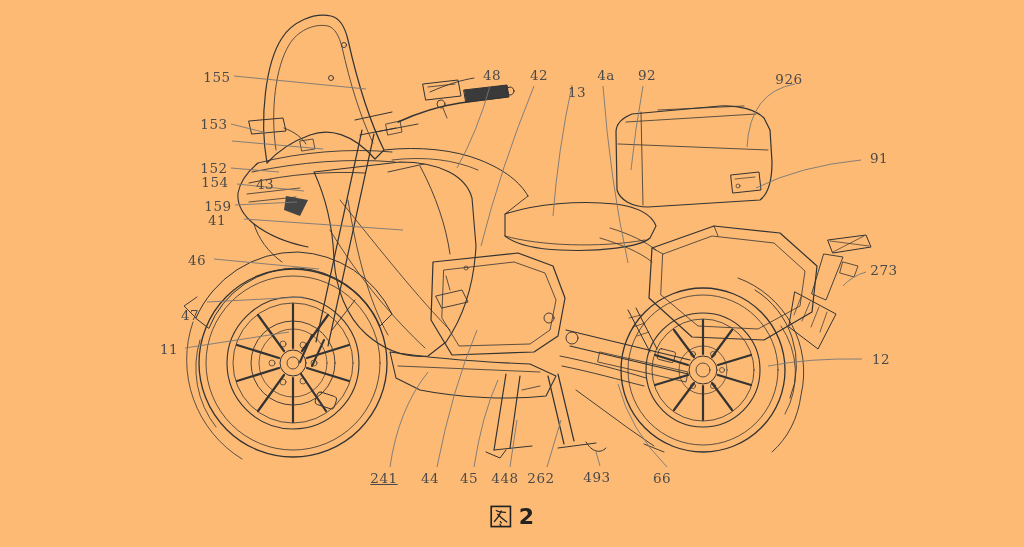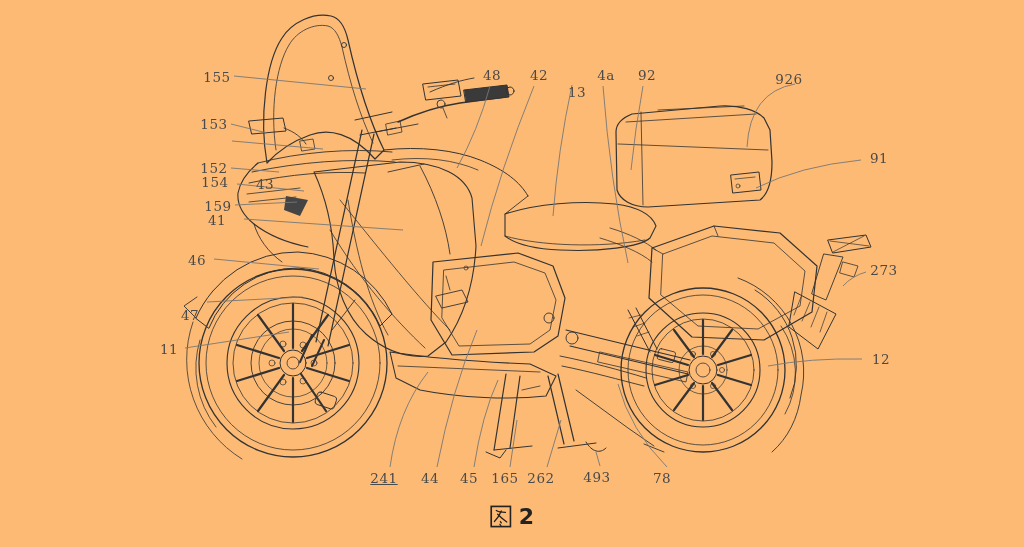--- a/index.html
+++ b/index.html
@@ -270,24 +270,24 @@
       <div class="ref-label" style="left: 577px; top: 74px; color: rgb(74, 74, 74); margin-top: 18px;">13</div>
       <div class="ref-label" style="left: 606px; top: 75px; color: rgb(74, 74, 74);">4a</div>
       <div class="ref-label" style="left: 647px; top: 75px; color: rgb(74, 74, 74);">92</div>
       <div class="ref-label" style="left: 789px; top: 79px; color: rgb(74, 74, 74);">926</div>
       <div class="ref-label" style="left: 879px; top: 158px; color: rgb(74, 74, 74);">91</div>
       <div class="ref-label" style="left: 884px; top: 270px; color: rgb(74, 74, 74);">273</div>
       <div class="ref-label" style="left: 881px; top: 359px; color: rgb(74, 74, 74);">12</div>
       <div class="ref-label" style="left: 384px; top: 478px; color: rgb(74, 74, 74); text-decoration: underline;">241</div>
       <div class="ref-label" style="left: 430px; top: 478px; color: rgb(74, 74, 74);">44</div>
       <div class="ref-label" style="left: 469px; top: 478px; color: rgb(74, 74, 74);">45</div>
-      <div class="ref-label" style="left: 505px; top: 478px; color: rgb(74, 74, 74);">165</div>
+      <div class="ref-label" style="left: 505px; top: 478px; color: rgb(74, 74, 74);">448</div>
       <div class="ref-label" style="left: 541px; top: 478px; color: rgb(74, 74, 74);">262</div>
       <div class="ref-label" style="left: 597px; top: 477px; color: rgb(74, 74, 74);">493</div>
-      <div class="ref-label" style="left: 662px; top: 478px; color: rgb(74, 74, 74);">78</div>
+      <div class="ref-label" style="left: 662px; top: 478px; color: rgb(74, 74, 74);">66</div>
     </div>
 
   <div class="caption">
     <svg width="22" height="24" viewBox="0 0 24 26" fill="none" stroke="#222" stroke-width="1.8" stroke-linecap="round">
       <rect x="1.5" y="2" width="21" height="22"></rect>
       <path d="M 7,6.5 C 9,8 13,8.5 17,8.5" stroke-width="1.4"></path>
       <path d="M 12.5,7 C 10.5,12 8,15.5 5,18.5" stroke-width="1.4"></path>
       <path d="M 8.5,10.5 C 11.5,13.5 15,16.5 18.5,19" stroke-width="1.4"></path>
       <path d="M 11.5,18.5 L 12.5,20" stroke-width="1.4"></path>
       <path d="M 11,21.5 L 12,23" stroke-width="1.4"></path>

